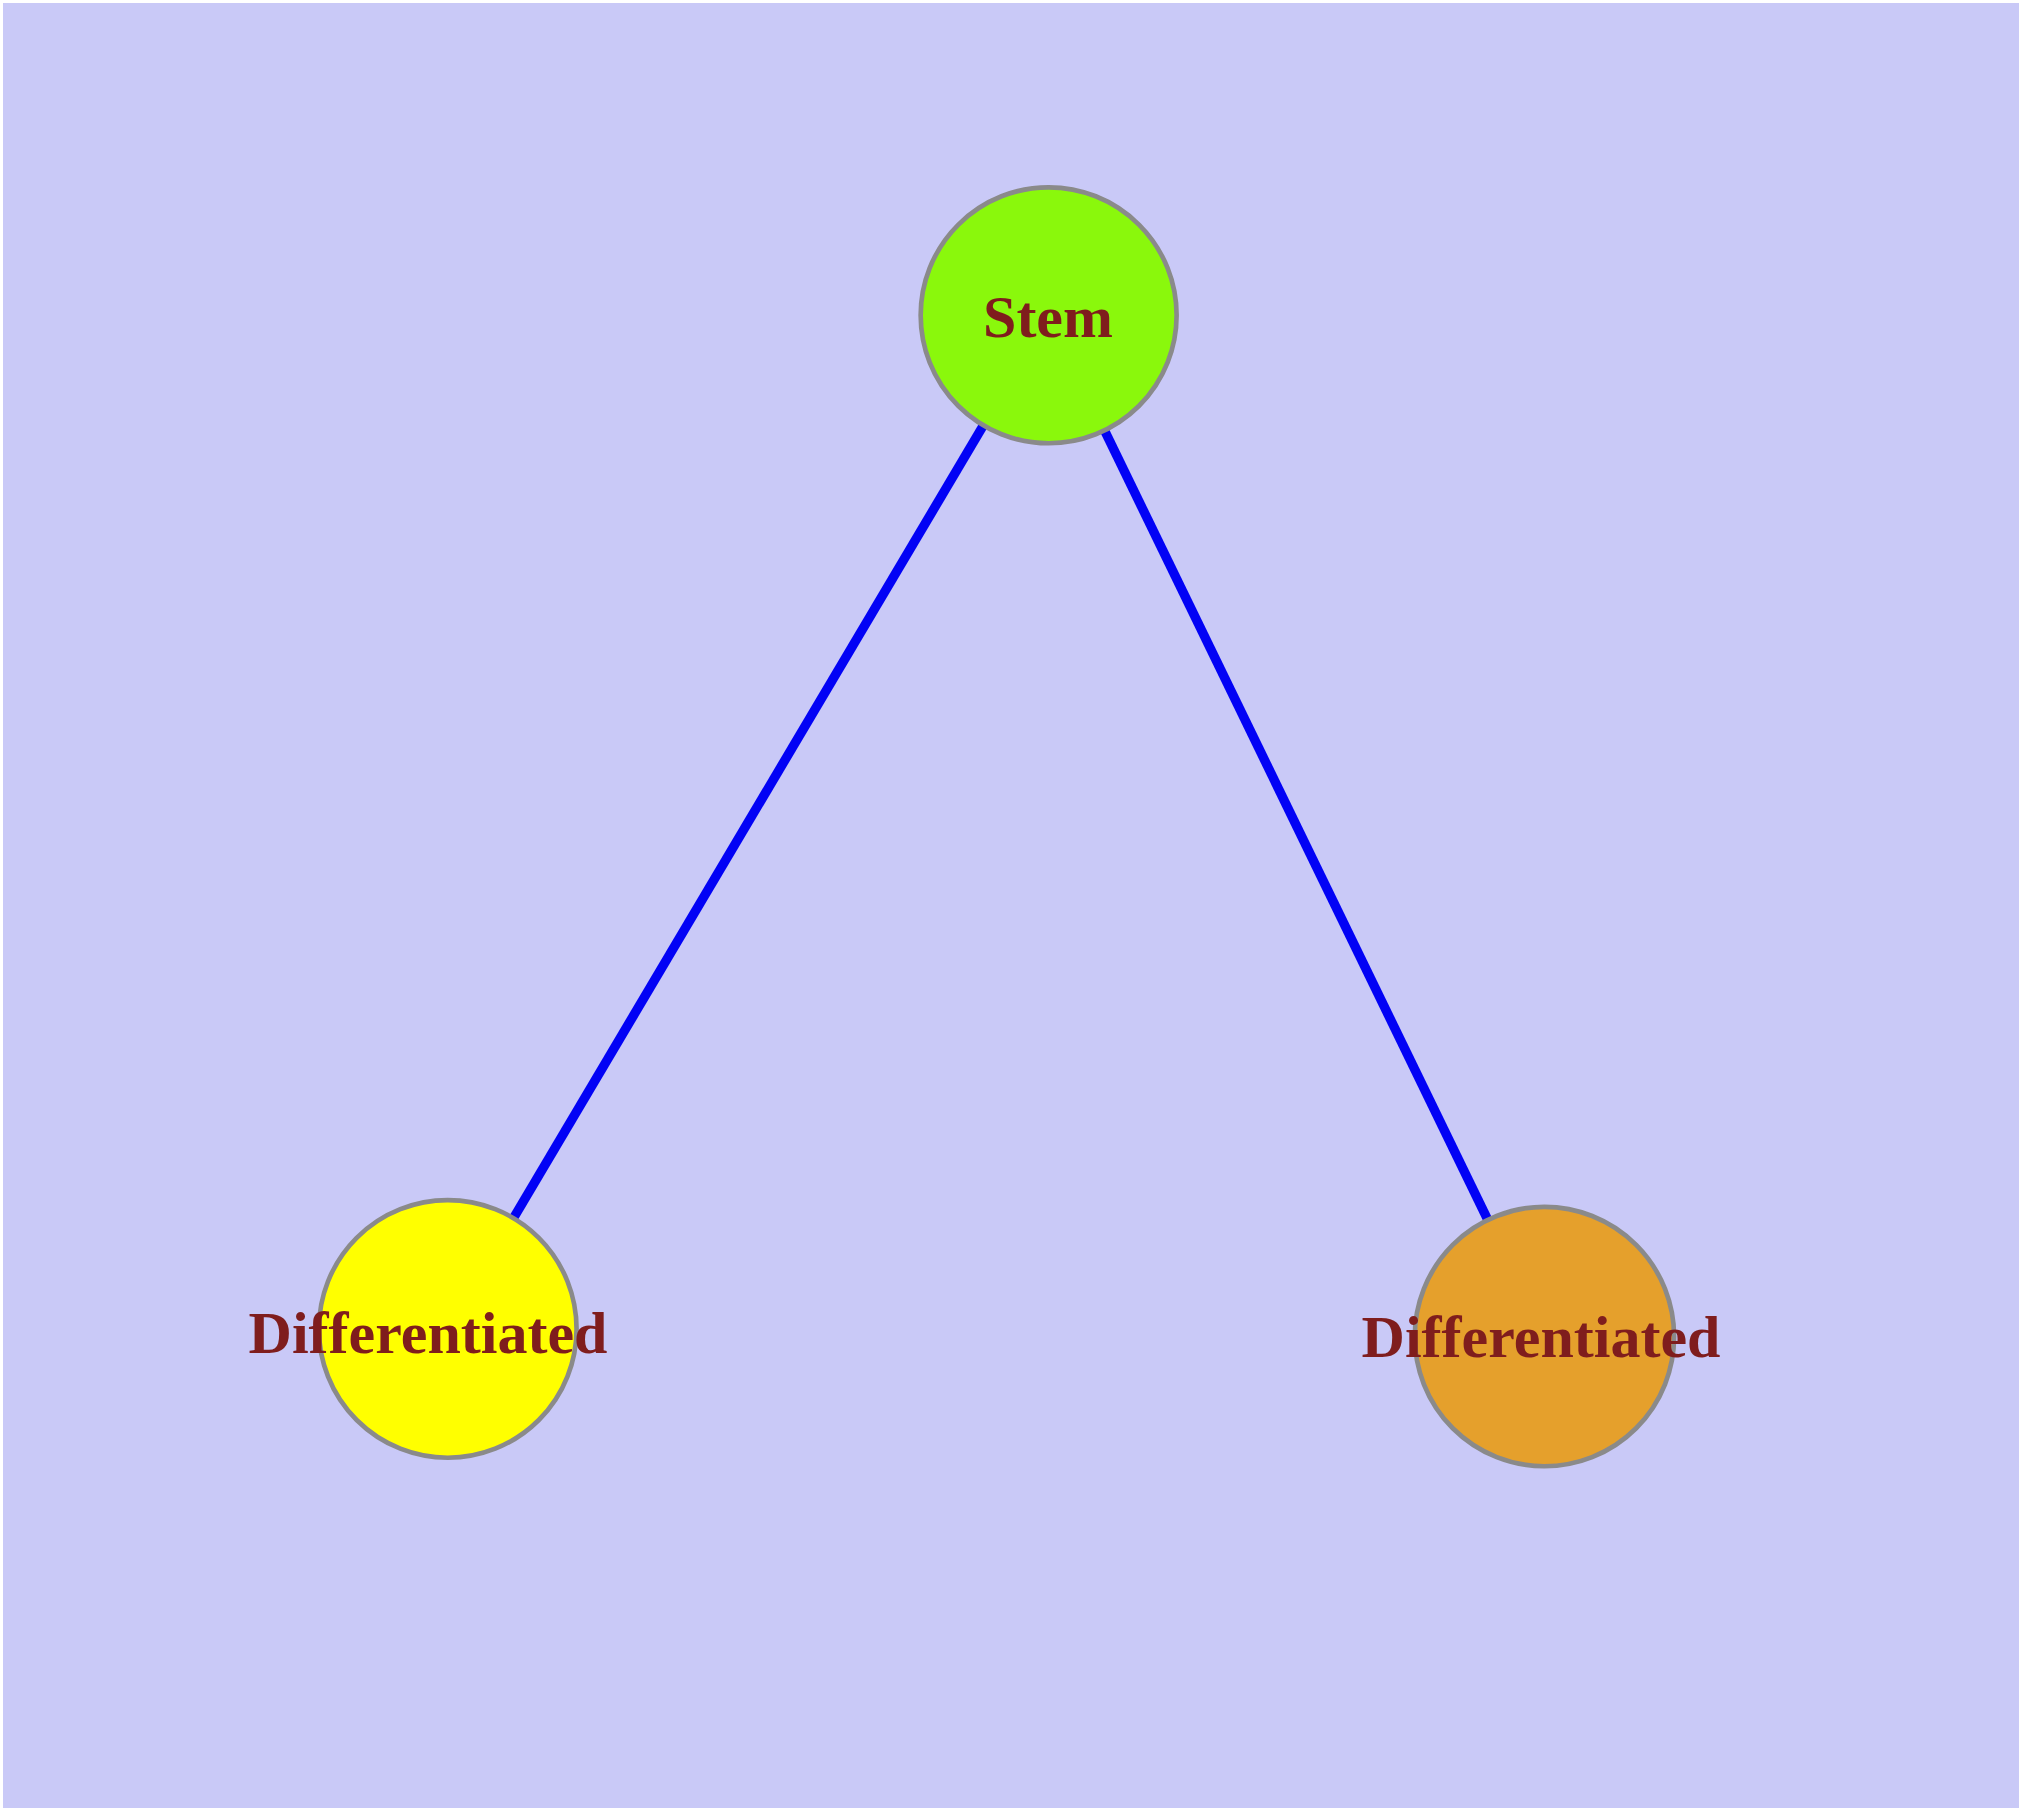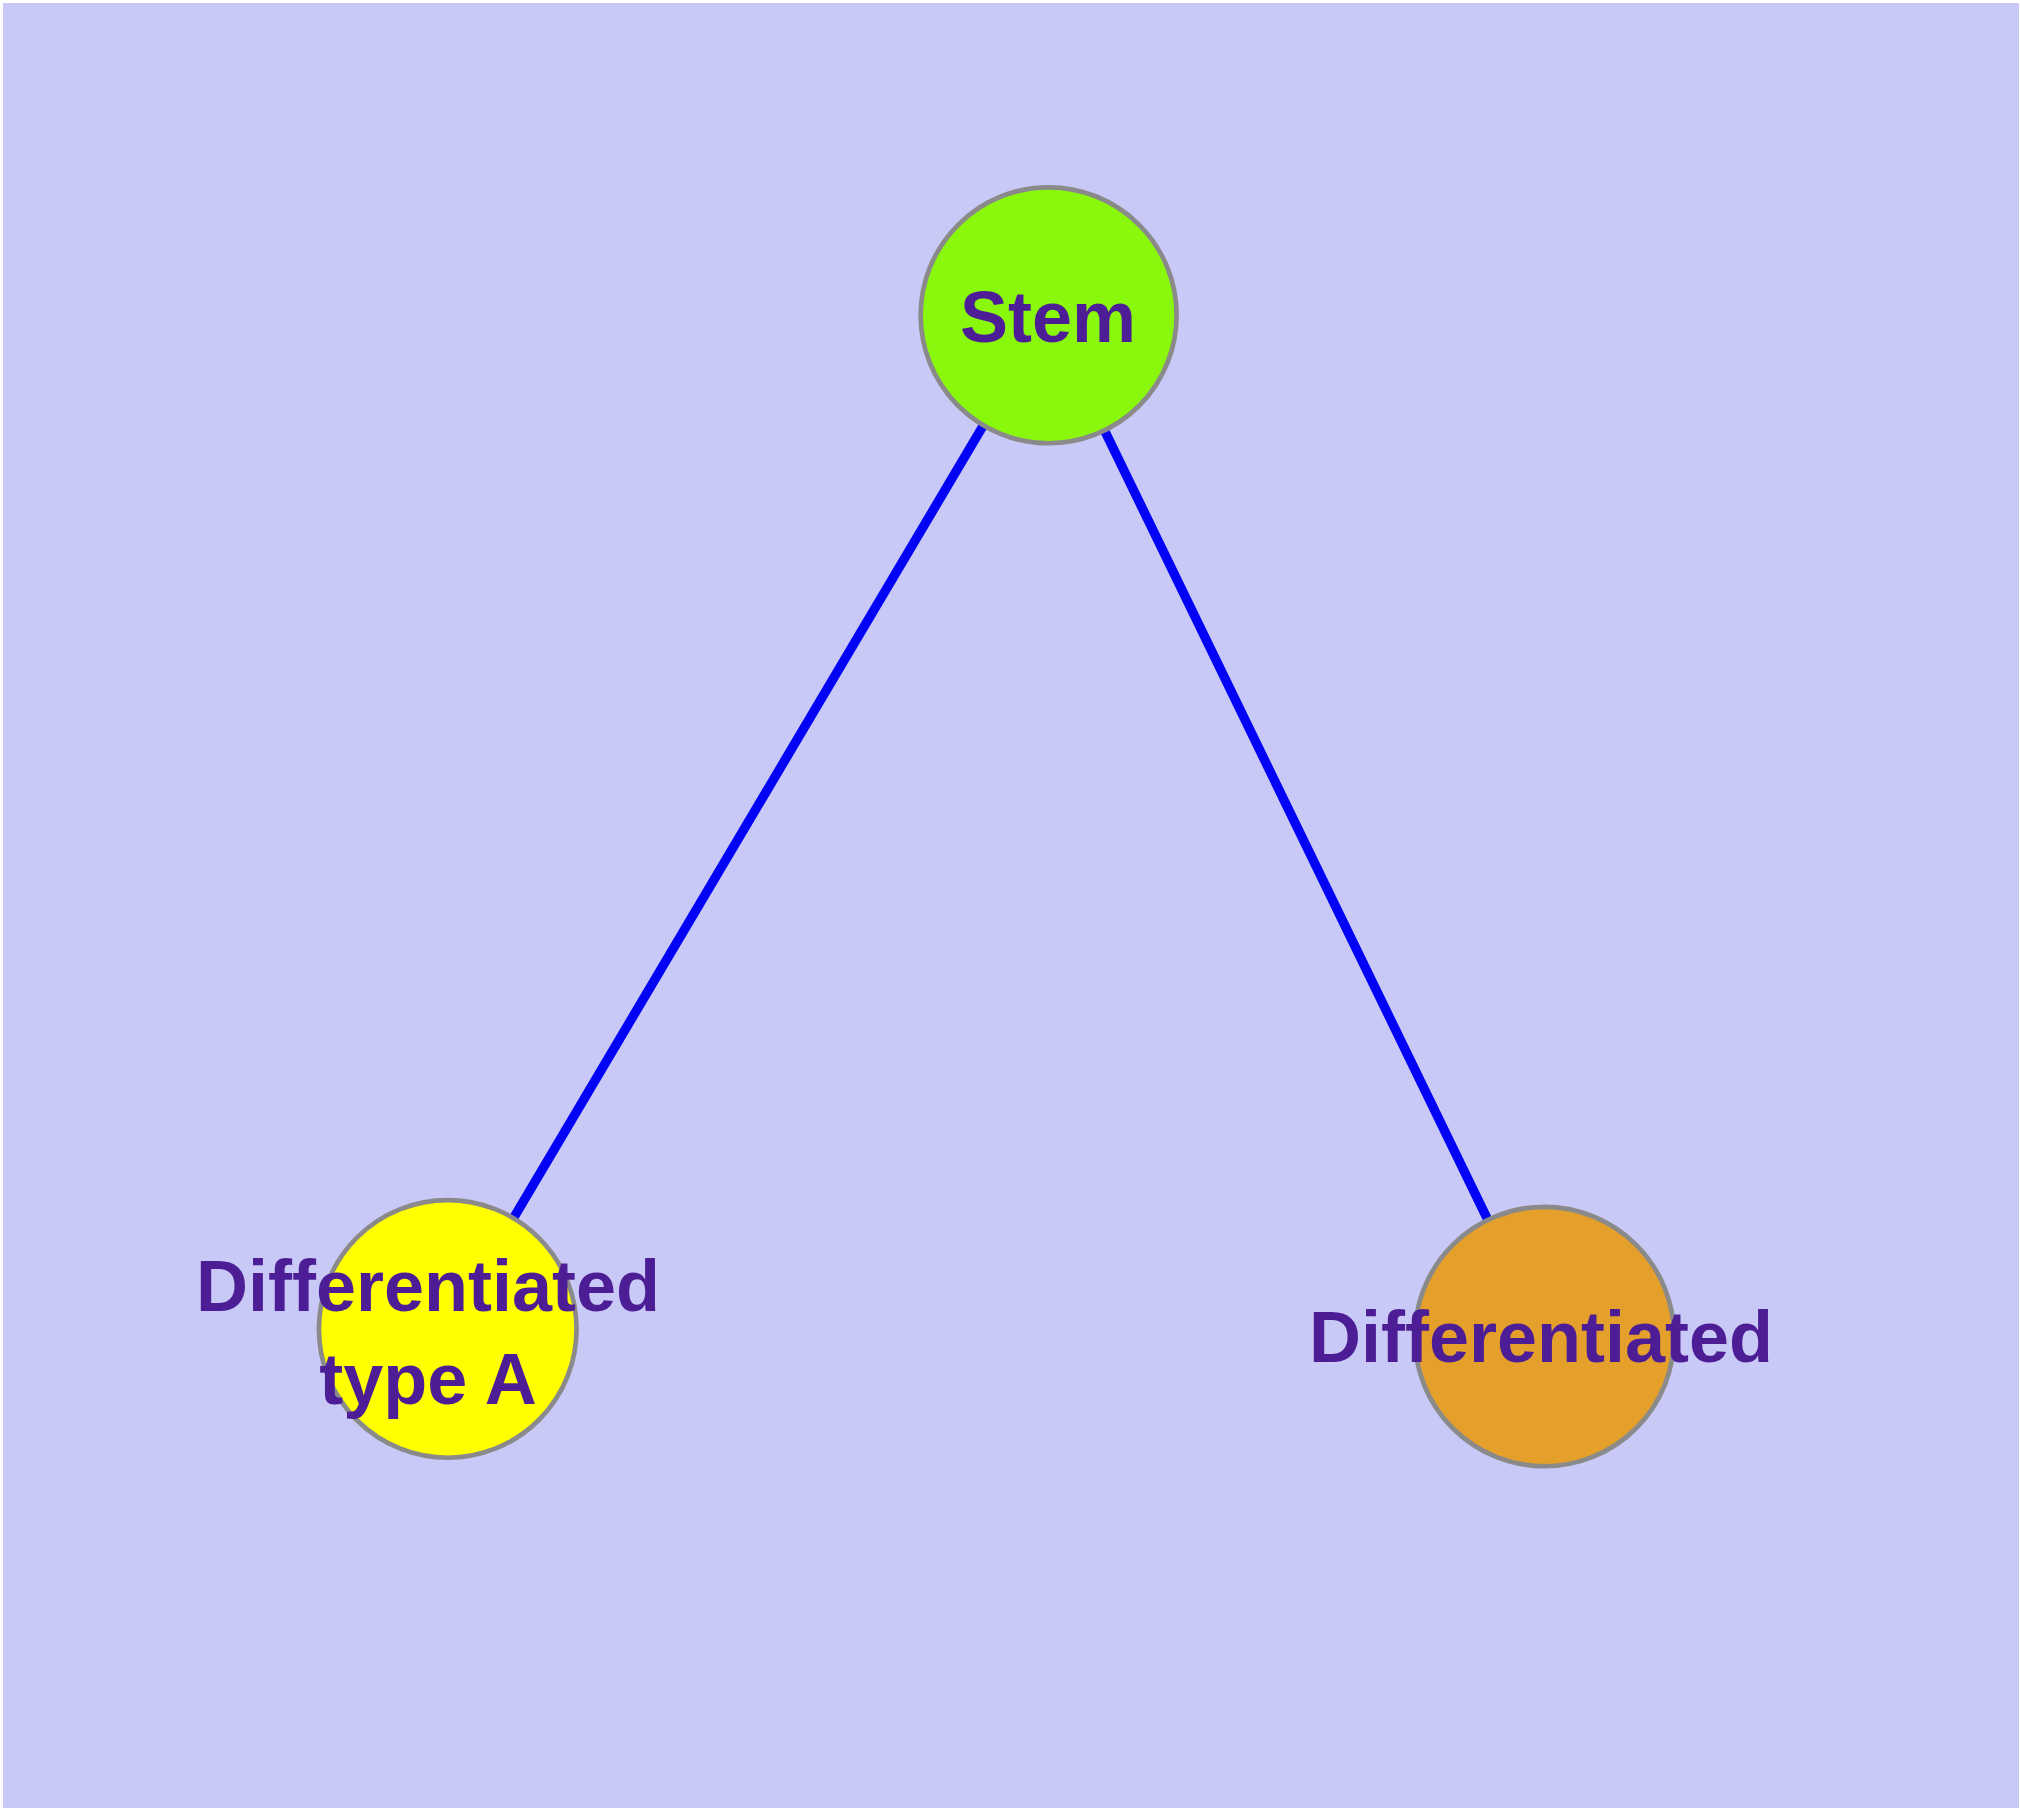--- a/index.html
+++ b/index.html
@@ -24,25 +24,26 @@
   }
   circle.node {
     stroke: #8a8a8a;
     stroke-width: 5.5;
   }
   .node-label {
     position: absolute;
     transform: translate(-50%, -50%);
     text-align: center;
     font-weight: bold;
-    font-size: 72px;
+    font-size: 60px;
     line-height: 93px;
-    color: #4c1d95;
+    color: #7f1d1d;
     white-space: nowrap;
     letter-spacing: 0px;
+    font-family: Liberation Serif, serif;
   }
 </style>
 </head>
 <body>
 
 <div class="figure">
   <div class="plot-bg"></div>
 
   <svg class="graph" width="2021" height="1812" viewBox="0 0 2384 2138">
 
@@ -53,20 +54,19 @@
     <circle class="node" cx="528" cy="1568" r="152" fill="#ffff00"></circle>
     <circle class="node" cx="1822" cy="1577" r="153" fill="#e5a02c"></circle>
   </svg>
 
   <div class="node-label" style="left:1048px; top:317px;">
     <div>Stem</div>
   </div>
 
   <div class="node-label" style="left:428px; top:1333px;">
     <div>Differentiated</div>
-    <div>type A</div>
   </div>
 
   <div class="node-label" style="left:1541px; top:1337px;">
     <div>Differentiated</div>
   </div>
 </div>
 
 
 </body></html>

